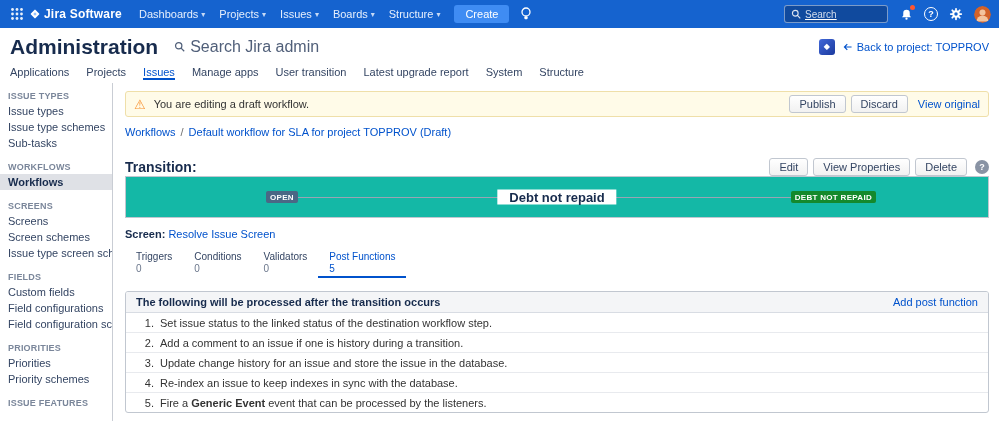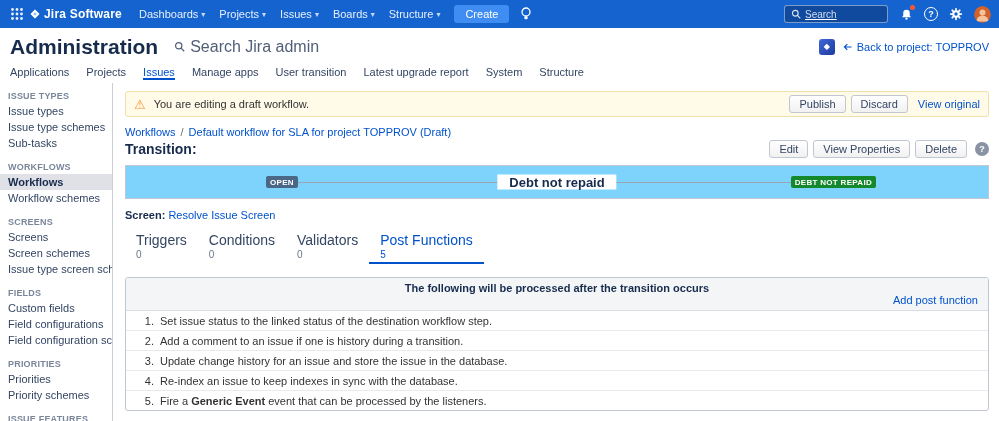--- a/index.html
+++ b/index.html
@@ -61,49 +61,49 @@
   .draft-banner { display: flex; align-items: center; gap: 8px; background: var(--warning-bg, #fffbe8); border: 1px solid #efdfa9; border-radius: 3px; padding: 3px 8px; height: 26px; }
   .warning-icon { color: #f79232; font-size: 13px; line-height: 1; }
   .banner-actions { margin-left: auto; display: flex; align-items: center; gap: 5px; }
   .btn { font-size: 11px; color: #344563; background: linear-gradient(#fff, #f1f1f1); border: 1px solid #c1c7d0; border-radius: 3px; padding: 2px 9px; cursor: pointer; white-space: nowrap; }
   .link { color: var(--link, #0052cc); cursor: pointer; text-decoration: none; }
   .view-original { margin-left: 5px; }
 
   
   .crumb-row { margin-top: 9px; display: flex; gap: 5px; align-items: center; }
   .crumb-sep { color: #707070; }
-  .title-row { display: flex; align-items: center; margin-top: 2px; gap: 45px; }
+  .title-row { display: flex; align-items: center; margin-top: 20px; gap: 45px; }
   .page-title { font-size: 14px; font-weight: bold; color: #172b4d; }
   .title-actions { display: flex; align-items: center; gap: 5px; margin-left: auto; }
   .help-badge { width: 14px; height: 14px; border-radius: 50%; background: #8993a4; color: #fff; font-size: 9px; font-weight: bold; display: flex; align-items: center; justify-content: center; margin-left: 3px; cursor: pointer; }
 
   
-  .diagram { position: relative; border: 1px solid #c1c7d0; height: 34px; margin-top: 7px; background: #7dd3fc; }
+  .diagram { position: relative; border: 1px solid #c1c7d0; height: 42px; background: #14b8a6; }
   .diagram-line { position: absolute; top: 50%; left: 145px; right: 126px; height: 1px; background: #9aa4b3; }
   .arrow-head { position: absolute; top: 50%; right: 120px; transform: translateY(-50%); width: 0; height: 0; border-left: 5px solid #9aa4b3; border-top: 3.5px solid transparent; border-bottom: 3.5px solid transparent; }
   .status-badge { position: absolute; top: 50%; transform: translateY(-50%); color: #fff; font-size: 8px; font-weight: bold; padding: 1.5px 4px; border-radius: 2px; text-transform: uppercase; letter-spacing: .3px; z-index: 2; cursor: pointer; }
   .status-open { left: 140px; background: var(--open-badge, #4a6785); }
   .status-target { right: 112px; background: var(--done-badge, #14892c); }
   .transition-label { position: absolute; top: 50%; left: 50%; transform: translate(-50%, -50%); background: #fff; padding: 0 12px; font-size: 13px; font-weight: bold; color: #172b4d; z-index: 2; white-space: nowrap; }
 
   
   .screen-row { margin-top: 10px; }
   .screen-label { font-weight: bold; color: #172b4d; }
 
   
   .t-tabs { display: flex; margin-top: 8px; }
   .t-tab { padding: 3px 11px 2px; text-align: left; cursor: pointer; border-bottom: 2px solid transparent; }
-  .t-label { font-size: 14px; color: #344563; }
+  .t-label { font-size: 10px; color: #344563; }
   .t-count { font-size: 10px; color: #6b778c; margin-top: 1px; }
   .t-tab.active { border-bottom-color: var(--link, #0052cc); }
   .t-tab.active .t-label, .t-tab.active .t-count { color: var(--link, #0052cc); }
 
   
   .pf-panel { margin-top: 13px; border: 1px solid #c1c7d0; border-radius: 3px; overflow: hidden; }
-  .pf-header { display: flex; align-items: center; background: #f4f5f7; border-bottom: 1px solid #d8dce3; padding: 4px 10px; flex-direction: column; }
+  .pf-header { display: flex; align-items: center; background: #f4f5f7; border-bottom: 1px solid #d8dce3; padding: 4px 10px; }
   .pf-title { font-weight: bold; color: #172b4d; }
   .pf-add { margin-left: auto; }
   .pf-row { display: flex; gap: 6px; padding: 2.5px 10px 2.5px 16px; border-bottom: 1px solid #e8eaee; color: #333; line-height: 14px; }
   .pf-row:last-child { border-bottom: none; }
   .pf-num { min-width: 12px; text-align: right; }
 </style>
 </head>
 <body>
 
 <div class="topnav">
@@ -234,21 +234,20 @@
   <div class="sidebar">
     <div class="side-section">
       <div class="side-title">ISSUE TYPES</div>
       <div class="side-item">Issue types</div>
       <div class="side-item">Issue type schemes</div>
       <div class="side-item">Sub-tasks</div>
     </div>
     <div class="side-section">
       <div class="side-title">WORKFLOWS</div>
       <div class="side-item selected">Workflows</div>
-      <div class="side-item">Workflow schemes</div>
     </div>
     <div class="side-section">
       <div class="side-title">SCREENS</div>
       <div class="side-item">Screens</div>
       <div class="side-item">Screen schemes</div>
       <div class="side-item">Issue type screen schemes</div>
     </div>
     <div class="side-section">
       <div class="side-title">FIELDS</div>
       <div class="side-item">Custom fields</div>

